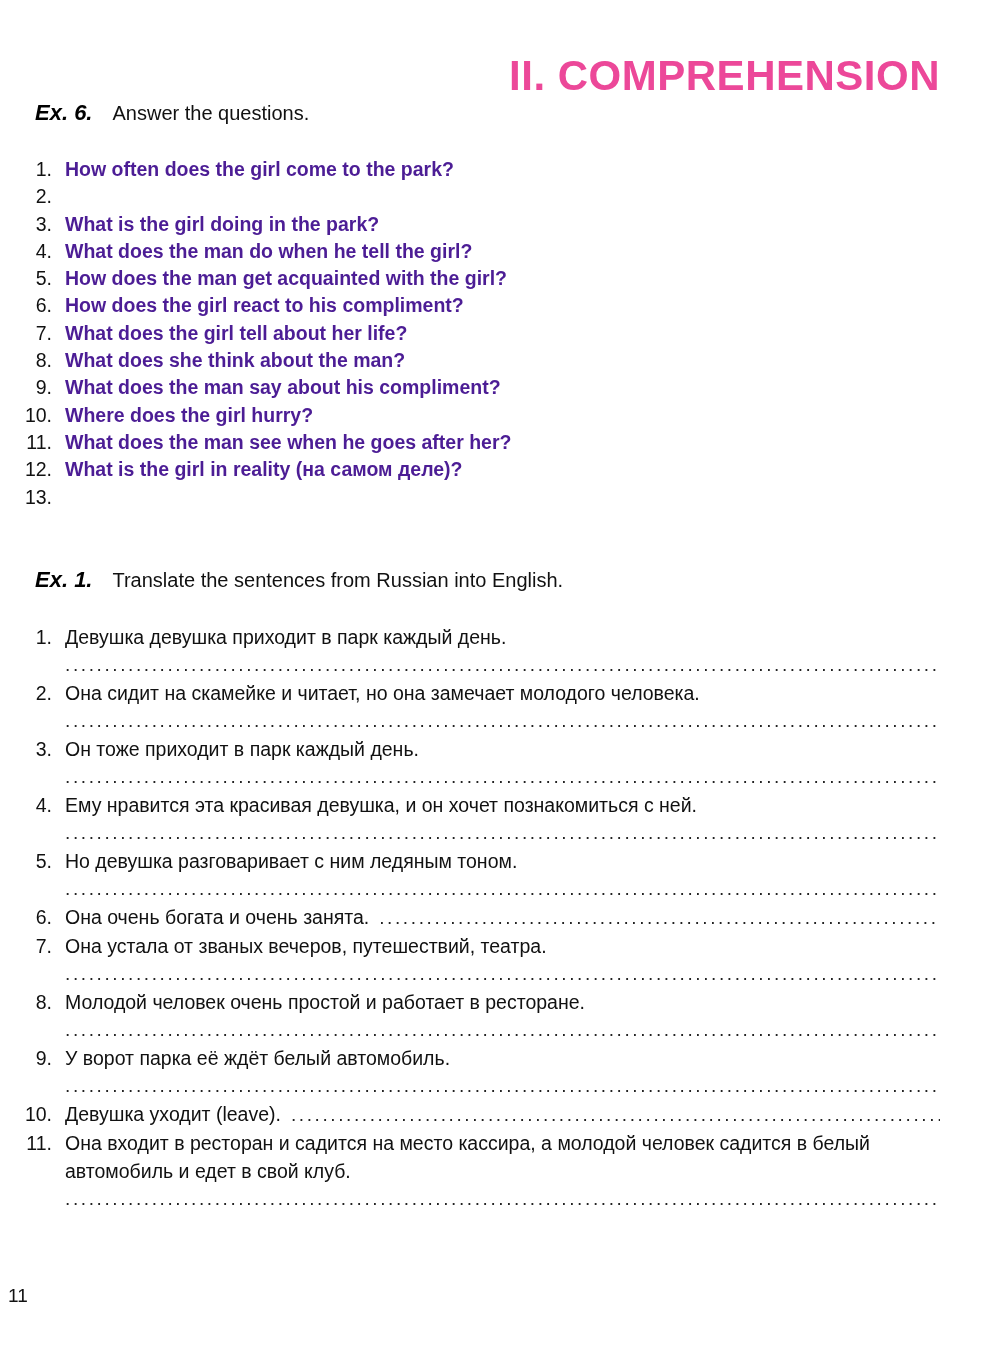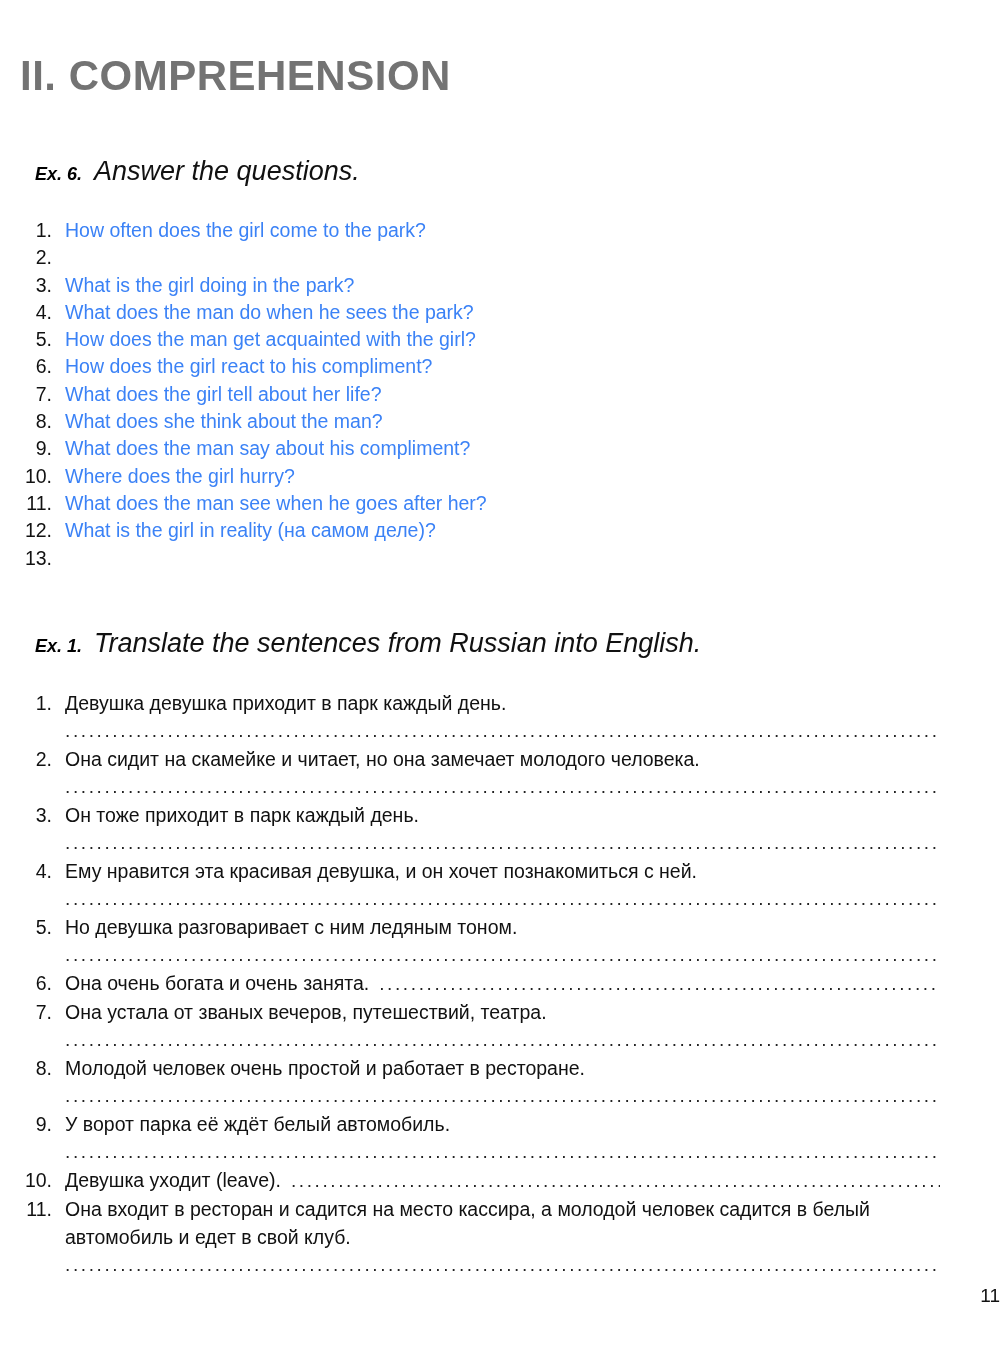--- a/index.html
+++ b/index.html
@@ -11,60 +11,58 @@
   .page {
     position: relative;
     width: 1000px;
     height: 1349px;
     margin: 0 auto;
     background: #fff;
     padding: 52px 60px 0 20px;
     overflow: hidden;
   }
   .title {
-    text-align: left;
+    text-align: right;
     font-size: 42px;
     font-weight: bold;
     letter-spacing: 0.5px;
-    color: #737373;
-    margin-bottom: 56px;
+    color: #ec4899;
   }
   .ex-heading {
     display: flex;
     align-items: baseline;
     padding-left: 15px;
     margin-bottom: 30px;
   }
   .ex-label {
     font-weight: bold;
     font-style: italic;
-    font-size: 18px;
+    font-size: 22px;
     color: #000;
-    margin-right: 12px;
+    margin-right: 20px;
     white-space: nowrap;
   }
   .ex-instruction {
-    font-style: italic;
-    font-size: 27px;
+    font-size: 20px;
     color: #111;
   }
   .q-list { margin-bottom: 56px; }
   .q-row {
     display: flex;
     line-height: 27.3px;
     font-size: 19.5px;
   }
   .num {
     width: 32px;
     text-align: right;
     flex: 0 0 32px;
     color: #111;
   }
   .gap { flex: 0 0 13px; }
-  .q-text { color: #3b82f6; }
+  .q-text { color: #4c1d95; font-weight: bold; }
 
   .s-list { }
   .sent-item { margin-bottom: 0; }
   .s-row {
     display: flex;
     align-items: baseline;
     font-size: 19.5px;
     line-height: 28px;
   }
   .s-text { color: #111; }
@@ -87,23 +85,24 @@
     line-height: 28px;
     overflow: hidden;
     white-space: nowrap;
     color: #222;
   }
   .page-number {
     position: absolute;
     bottom: 42px;
     left: 0;
     width: 100%;
-    text-align: right;
+    text-align: left;
     font-size: 19px;
     color: #111;
+    padding-left: 8px;
   }
 </style>
 </head>
 <body>
 
 <div class="page">
 
   <h1 class="title">II. COMPREHENSION</h1>
 
   <div class="ex-heading">
@@ -122,21 +121,21 @@
         <span class="gap"></span>
       </div>
       <div class="q-row">
         <span class="num">3.</span>
         <span class="gap"></span>
         <span class="q-text">What is the girl doing in the park?</span>
       </div>
       <div class="q-row">
         <span class="num">4.</span>
         <span class="gap"></span>
-        <span class="q-text">What does the man do when he sees the park?</span>
+        <span class="q-text">What does the man do when he tell the girl?</span>
       </div>
       <div class="q-row">
         <span class="num">5.</span>
         <span class="gap"></span>
         <span class="q-text">How does the man get acquainted with the girl?</span>
       </div>
       <div class="q-row">
         <span class="num">6.</span>
         <span class="gap"></span>
         <span class="q-text">How does the girl react to his compliment?</span>

